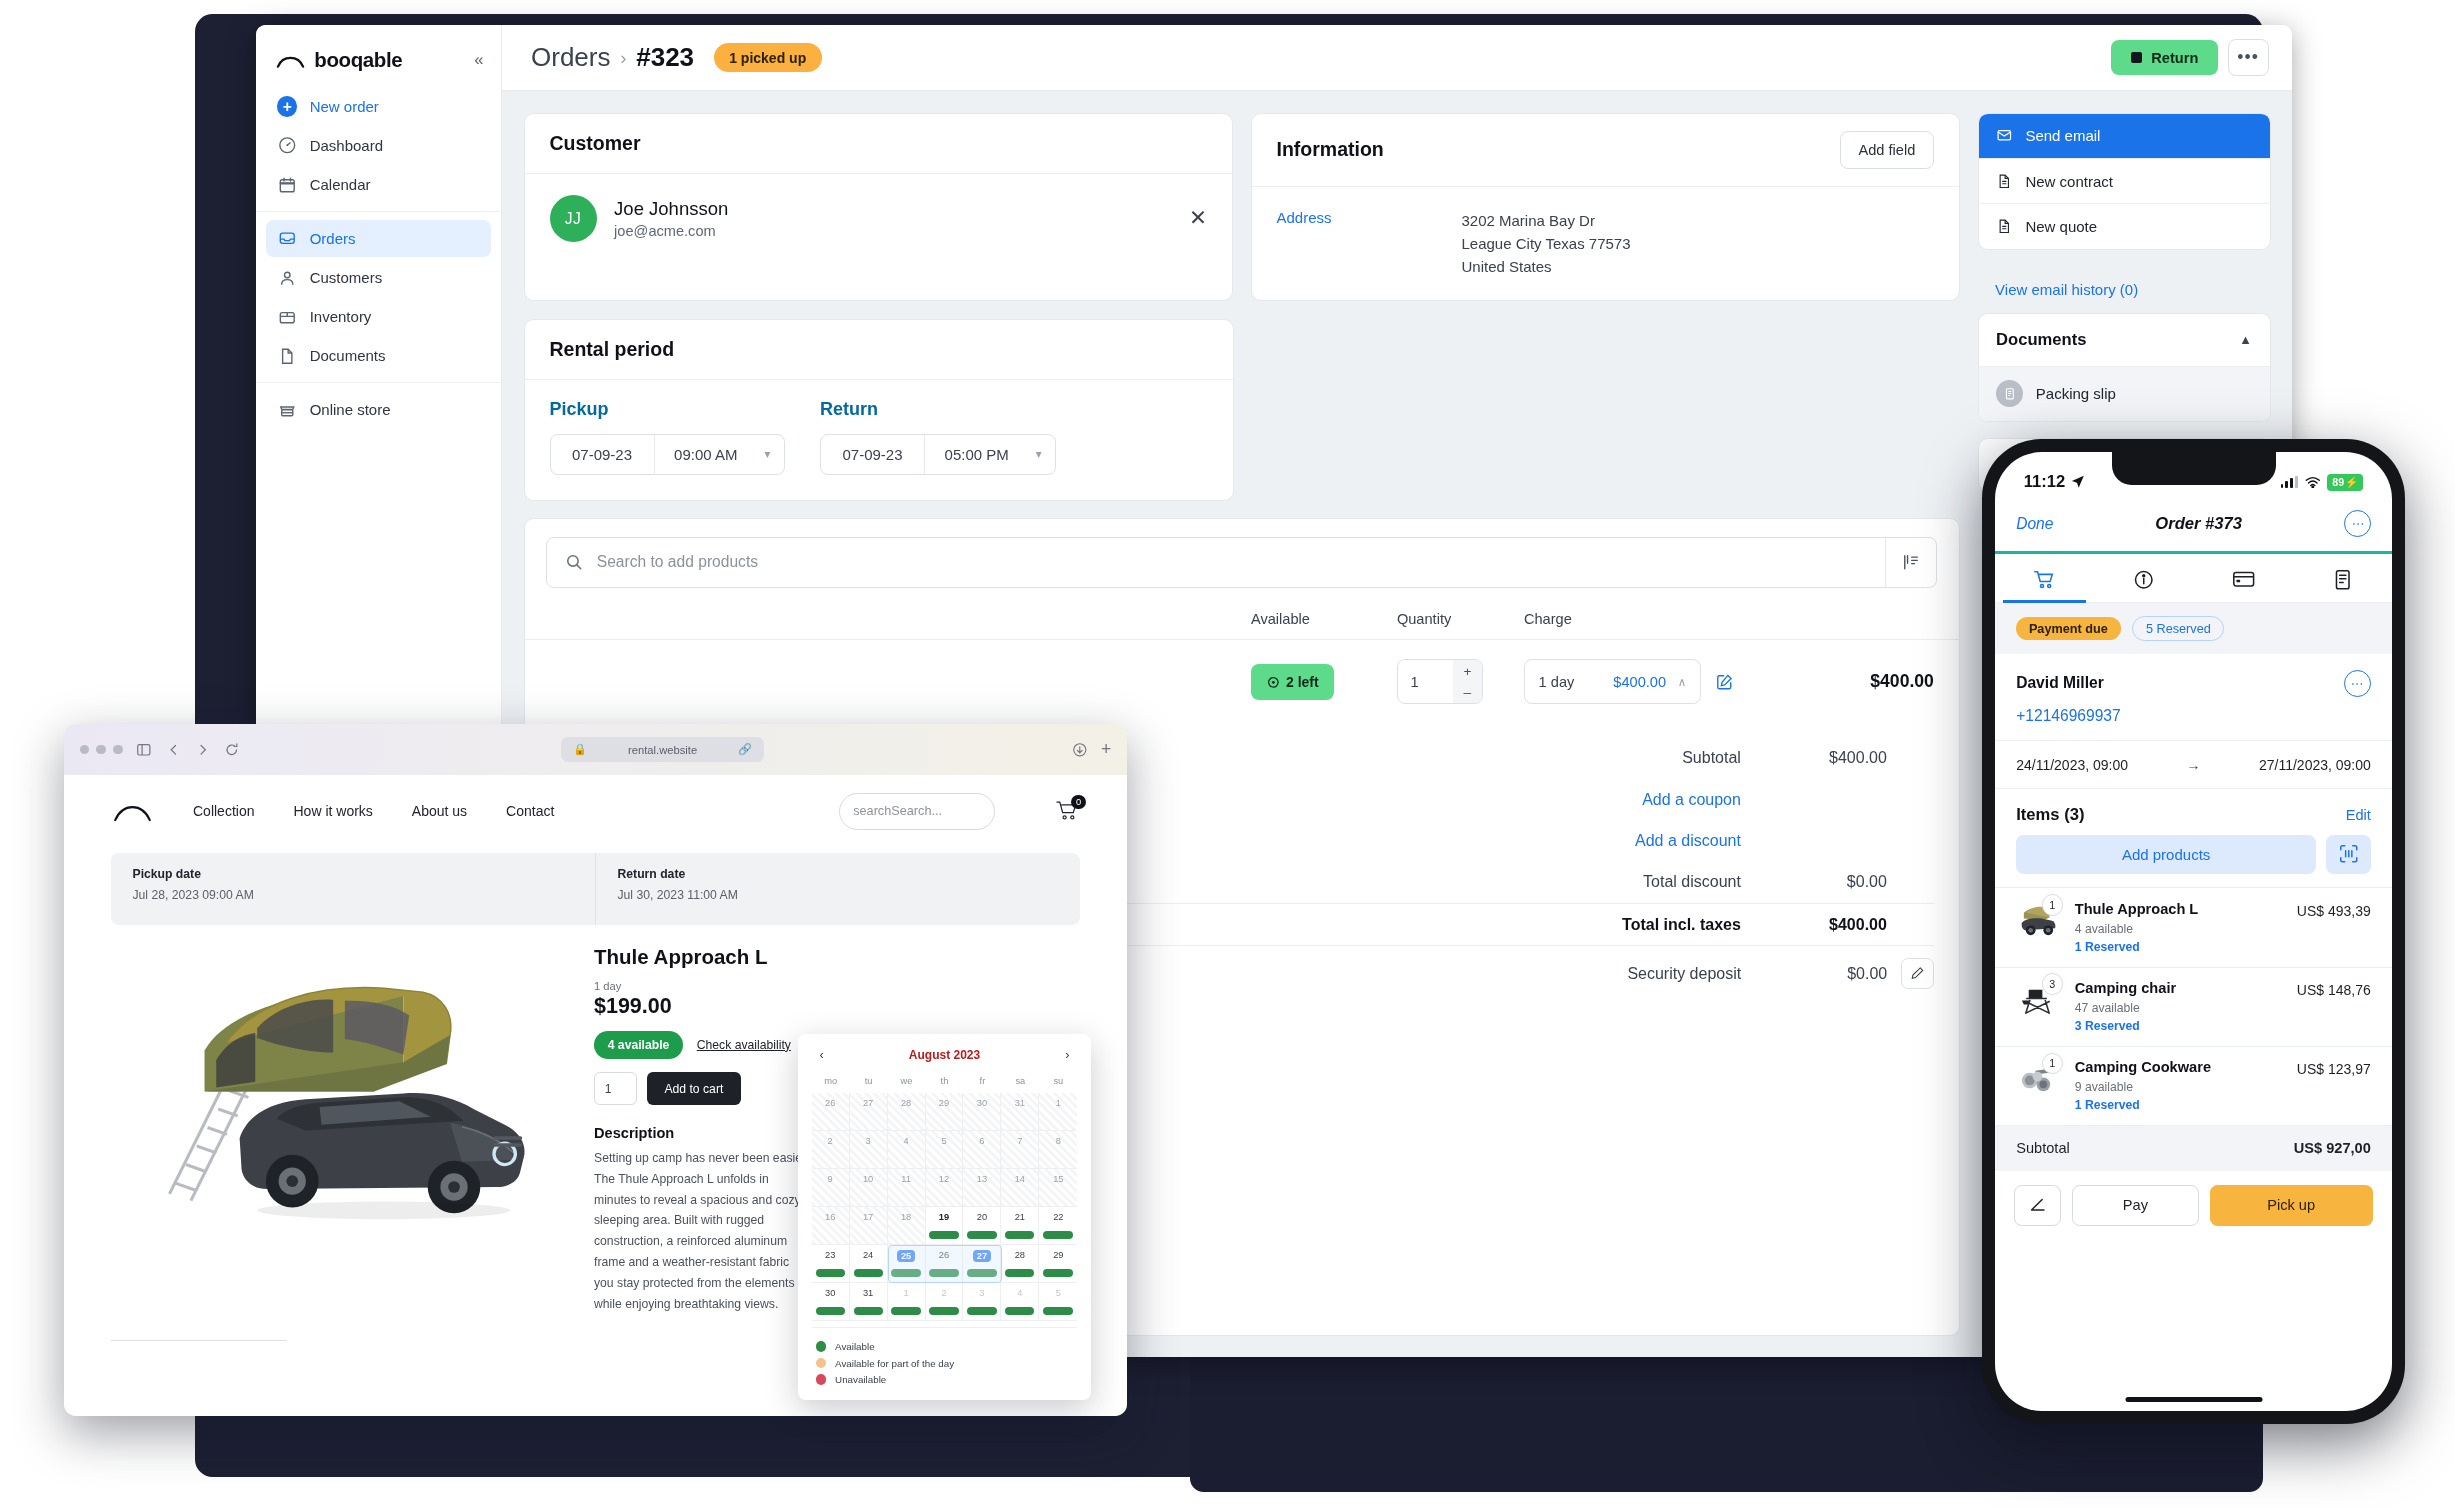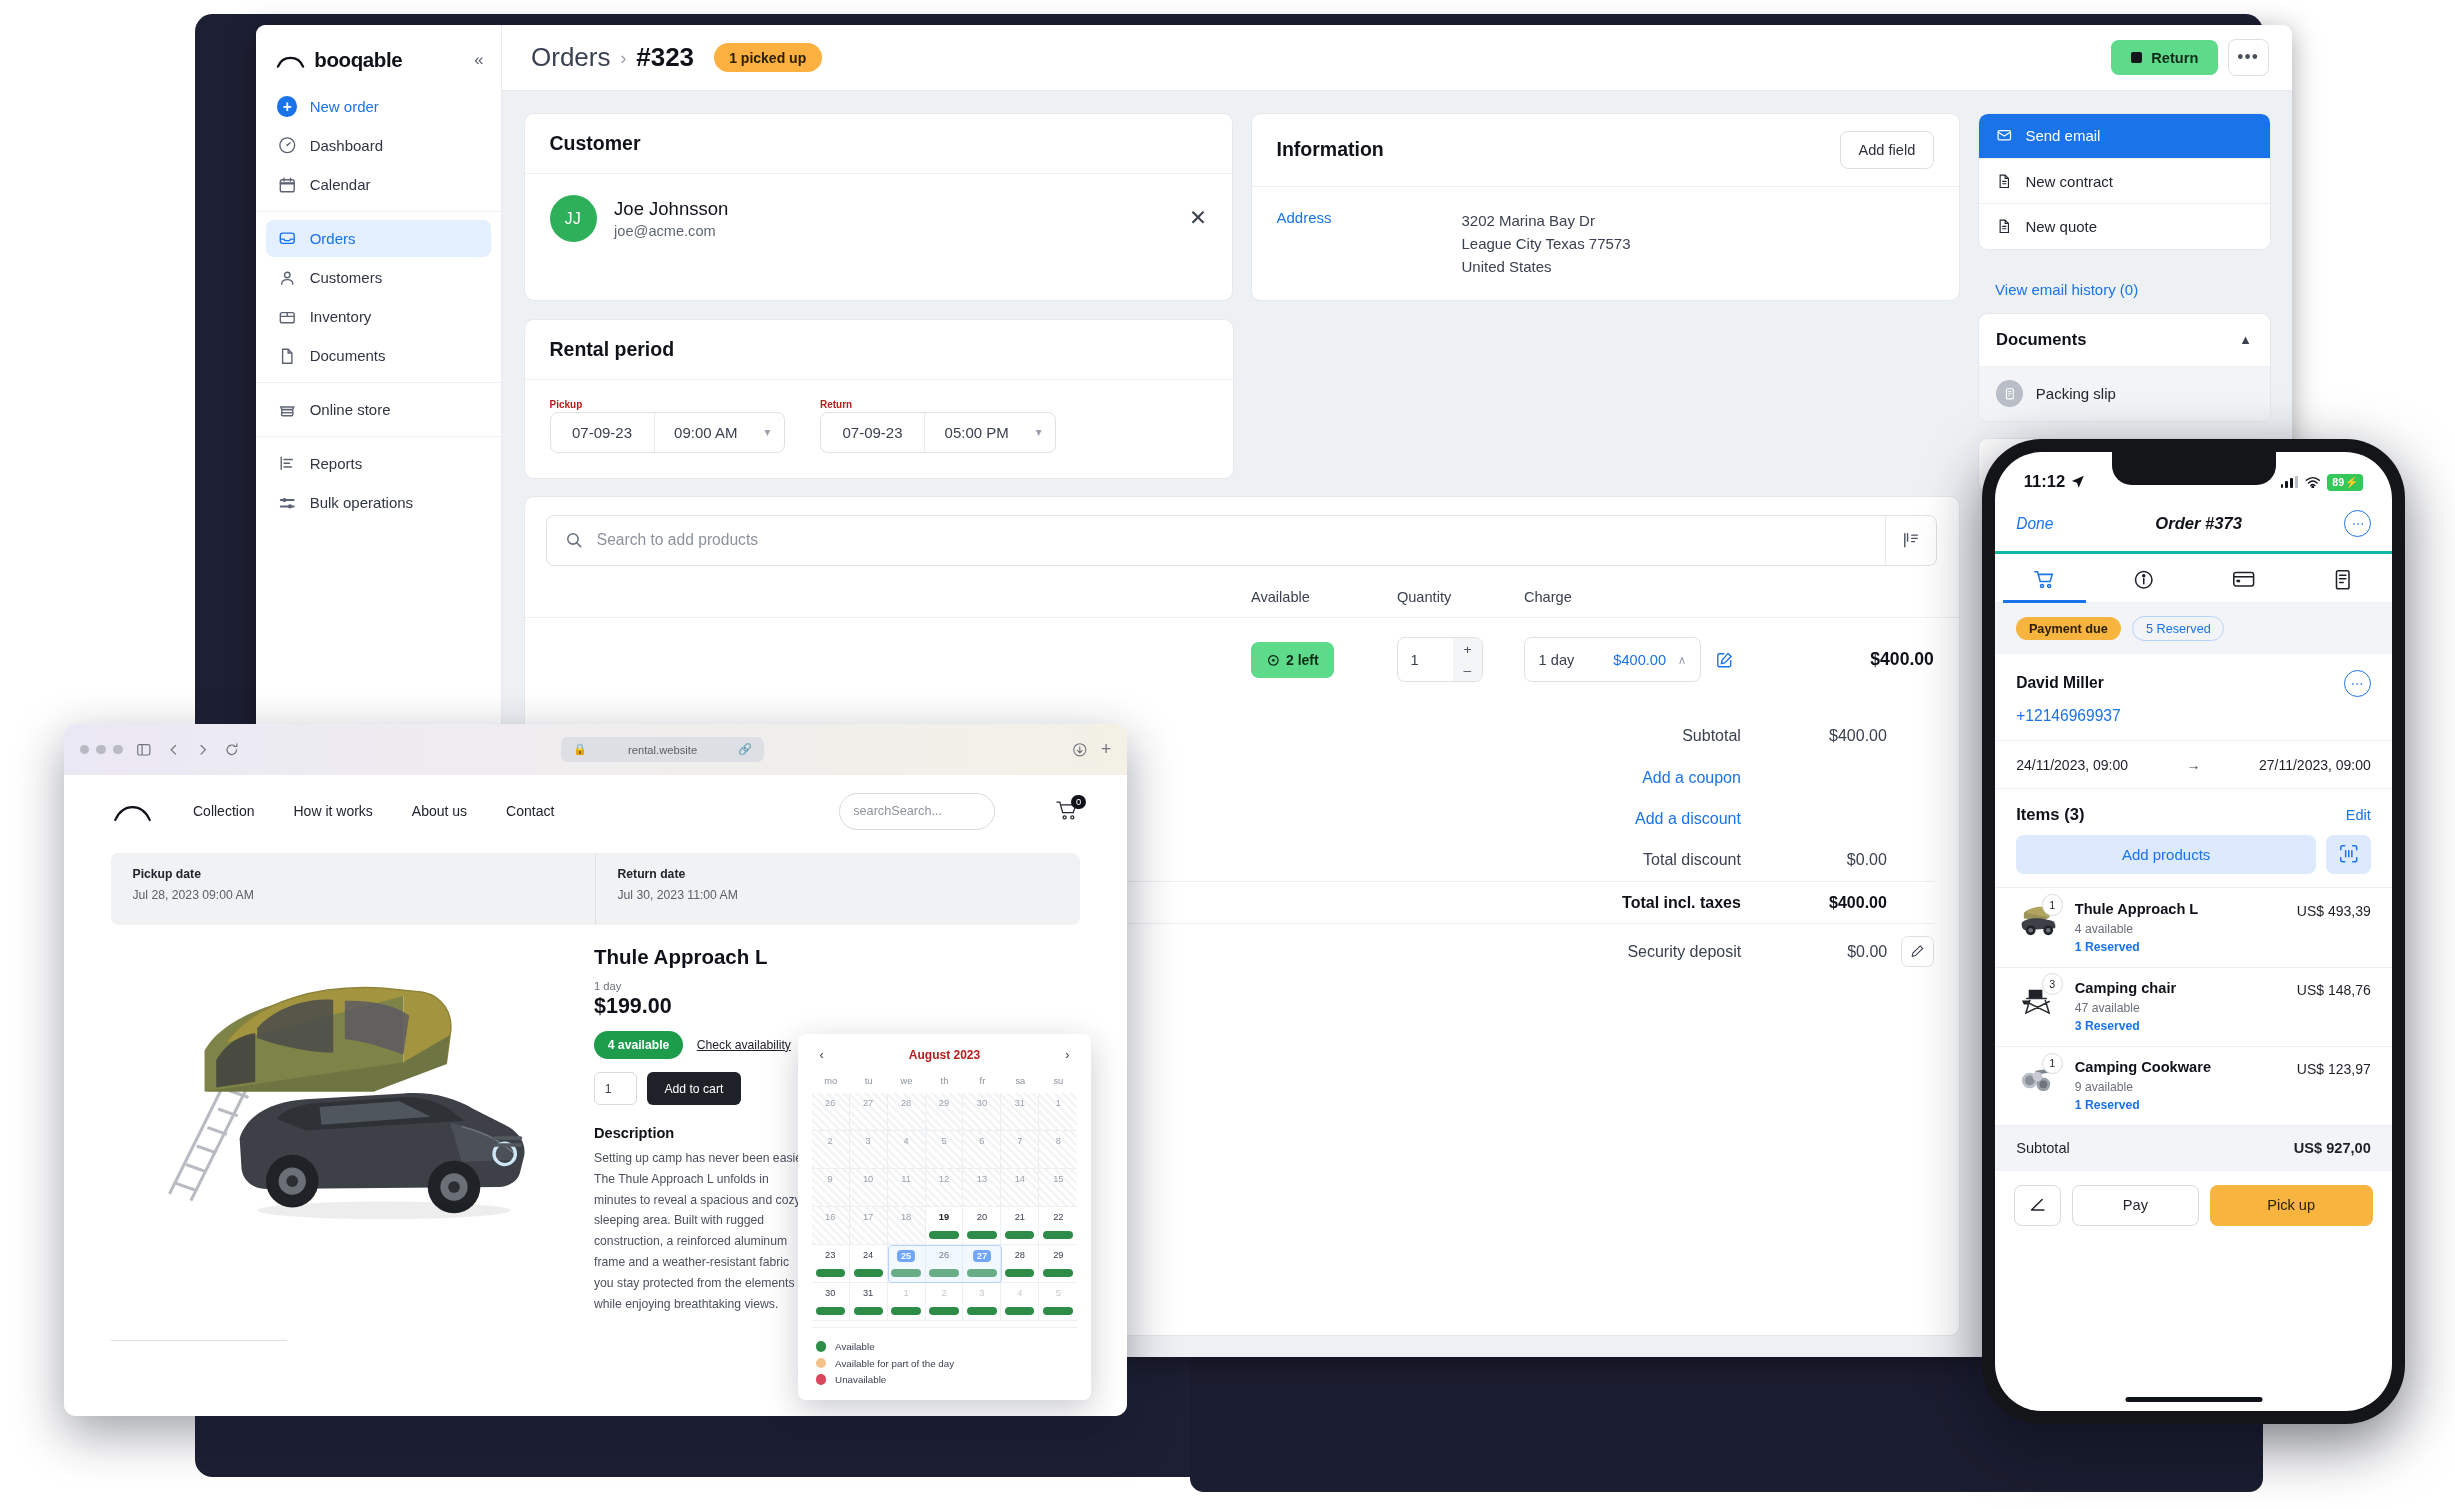--- a/index.html
+++ b/index.html
@@ -115,21 +115,21 @@
   .cust-meta { margin-left: 17.6px; }
   .cust-name { font-size: 18.5px; color: #10121a; }
   .cust-mail { font-size: 14.6px; color: #5f6773; margin-top: 3.9px; }
   .x-btn { margin-left: auto; color: #3c424e; font-size: 21.5px; cursor: pointer; line-height: 1; }
 
   .info-body { display: flex; padding: 21.5px 25px; font-size: 15px; }
   .info-label { color: #1a73e8; width: 185px; flex: 0 0 auto; cursor: pointer; }
   .info-val { color: #3a4150; line-height: 1.55; }
 
   .rental-body { padding: 19.5px 25px 25px; display: flex; gap: 35px; }
-  .field-label { font-size: 10px; font-weight: 700; color: #b91c1c; margin-bottom: 2px; }
+  .field-label { font-size: 18px; font-weight: 700; color: #0369a1; margin-bottom: 14px; }
   .date-group {
     display: flex; border: 1px solid #dde1e6; border-radius: 7.8px; overflow: hidden; background: #fff;
   }
   .date-cell { padding: 10.7px 21.5px; font-size: 15px; color: #3a4150; border-right: 1px solid #e6e9ed; cursor: pointer; }
   .time-cell { padding: 10.7px 13.7px 10.7px 19.5px; font-size: 15px; color: #3a4150; display:flex; align-items:center; gap: 27px; cursor: pointer; }
   .chev { color: #9aa1ad; font-size: 11.7px; }
 
   
   .search-wrap { display: flex; align-items: center; border: 1px solid #dde1e6; border-radius: 7.8px; background: #fff; height: 51px; }
   .search-icon { margin: 0 13.7px 0 17.6px; color: #6b7280; }
@@ -431,41 +431,20 @@
             <svg width="18.5" height="18.5" viewBox="0 0 20 20" fill="none" stroke="currentColor" stroke-width="1.5">
                 <path d="M3 6.5h14l-1 2.5H4z"></path>
                 <rect x="4" y="9.5" width="12" height="6.5" rx="1.2"></rect>
                 <path d="M4 12.7h12"></path>
               </svg>
           </span>
           <span>Online store</span>
         </div>
       </div>
 
-      <div class="nav-group">
-        <div class="nav-item">
-          <span class="ico">
-            <svg width="18.5" height="18.5" viewBox="0 0 20 20" fill="none" stroke="currentColor" stroke-width="1.5" stroke-linecap="round">
-                <path d="M3.5 3.5v13"></path>
-                <path d="M6.5 6h9M6.5 10h6M6.5 14h8"></path>
-              </svg>
-          </span>
-          <span>Reports</span>
-        </div>
-        <div class="nav-item">
-          <span class="ico">
-            <svg width="18.5" height="18.5" viewBox="0 0 20 20" fill="none" stroke="currentColor" stroke-width="2" stroke-linecap="round">
-                <path d="M3 6.5h14M3 13.5h14"></path>
-                <circle cx="7" cy="6.5" r="1.3" fill="currentColor"></circle>
-                <circle cx="13" cy="13.5" r="1.3" fill="currentColor"></circle>
-              </svg>
-          </span>
-          <span>Bulk operations</span>
-        </div>
-      </div>
     </div>
 
     <div class="topbar">
       <span class="crumb">Orders</span>
       <span class="crumb-sep">›</span>
       <span class="crumb-id">#323</span>
       <span class="pill-orange">1 picked up</span>
       <div class="topbar-right">
         <button class="btn-return">
           <span class="sq"></span>

